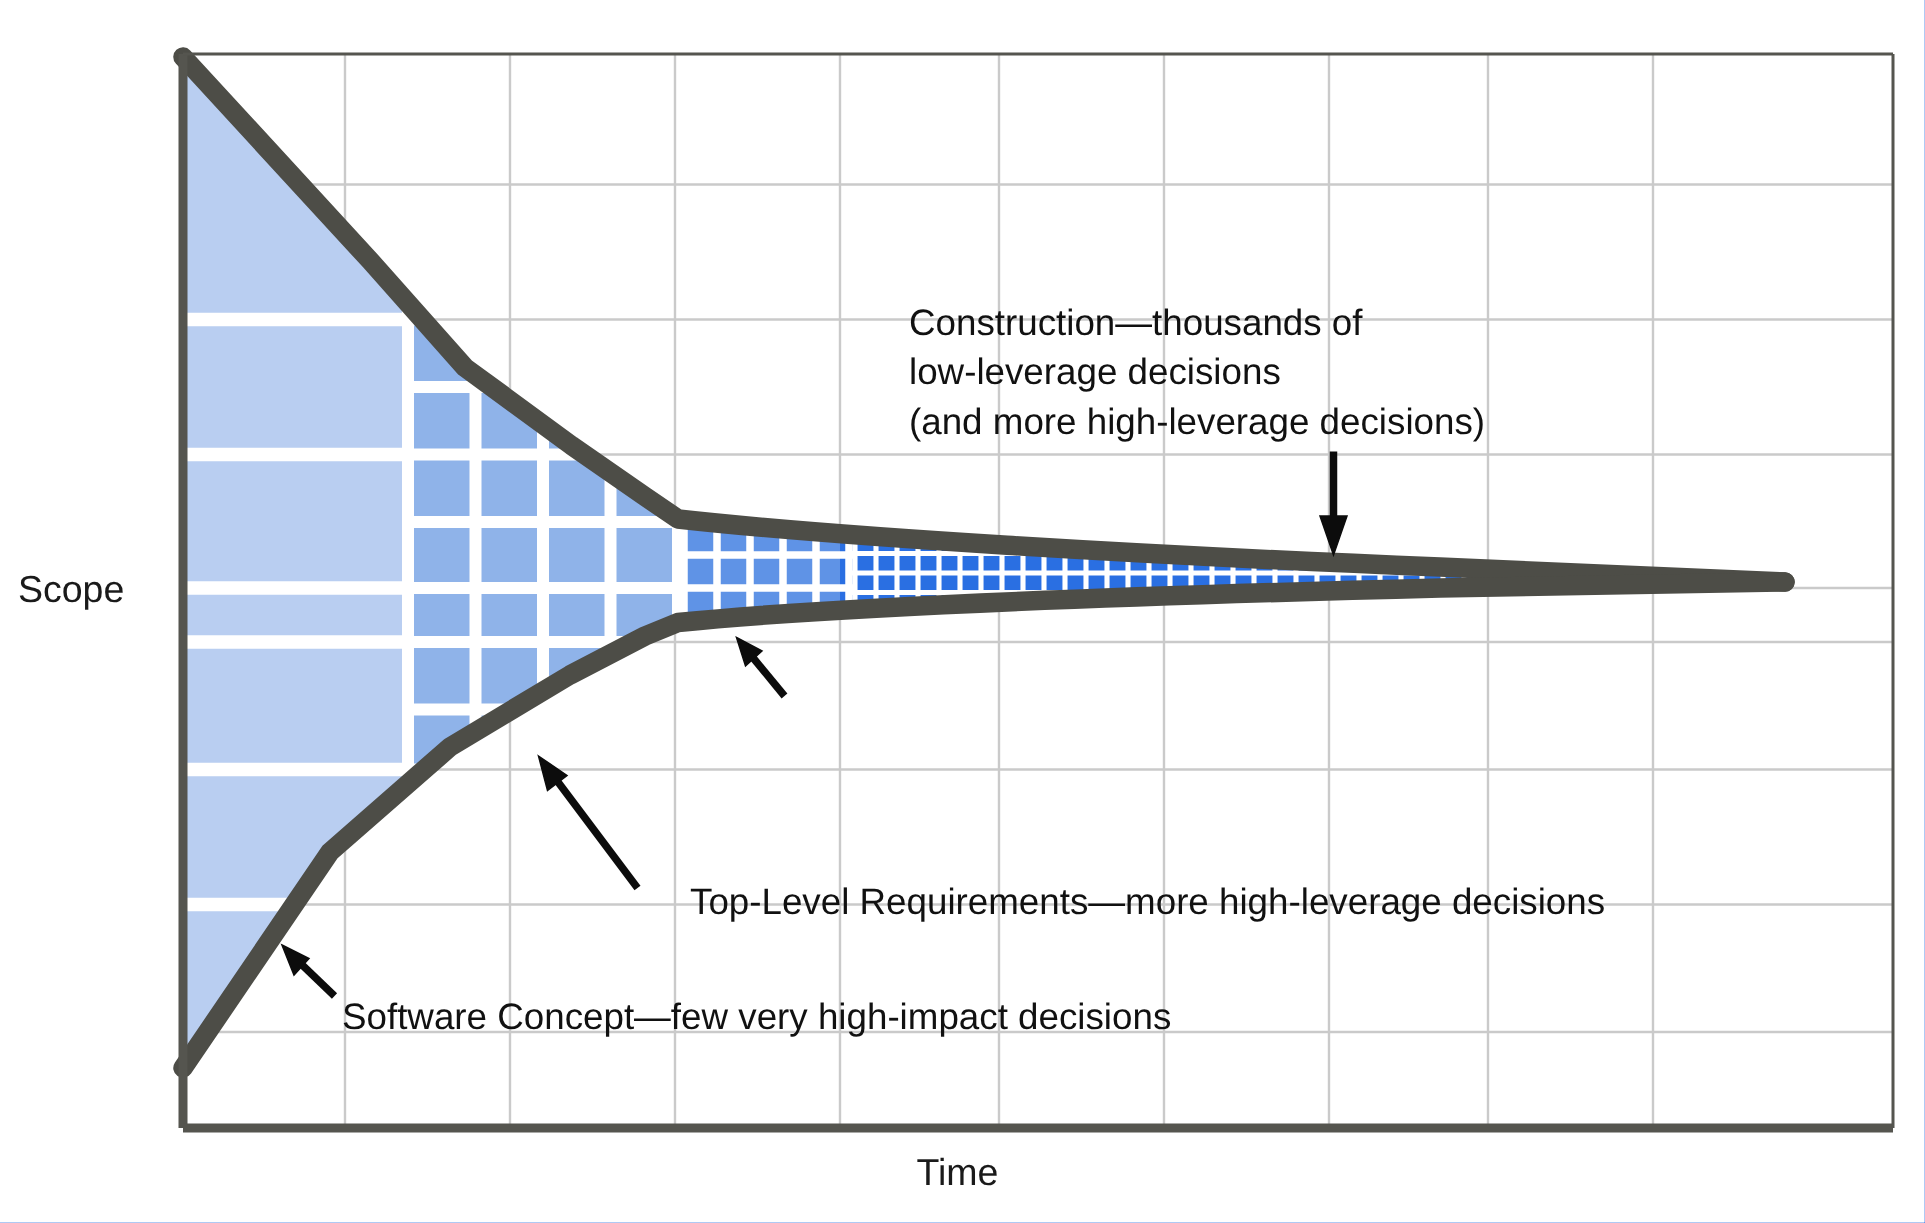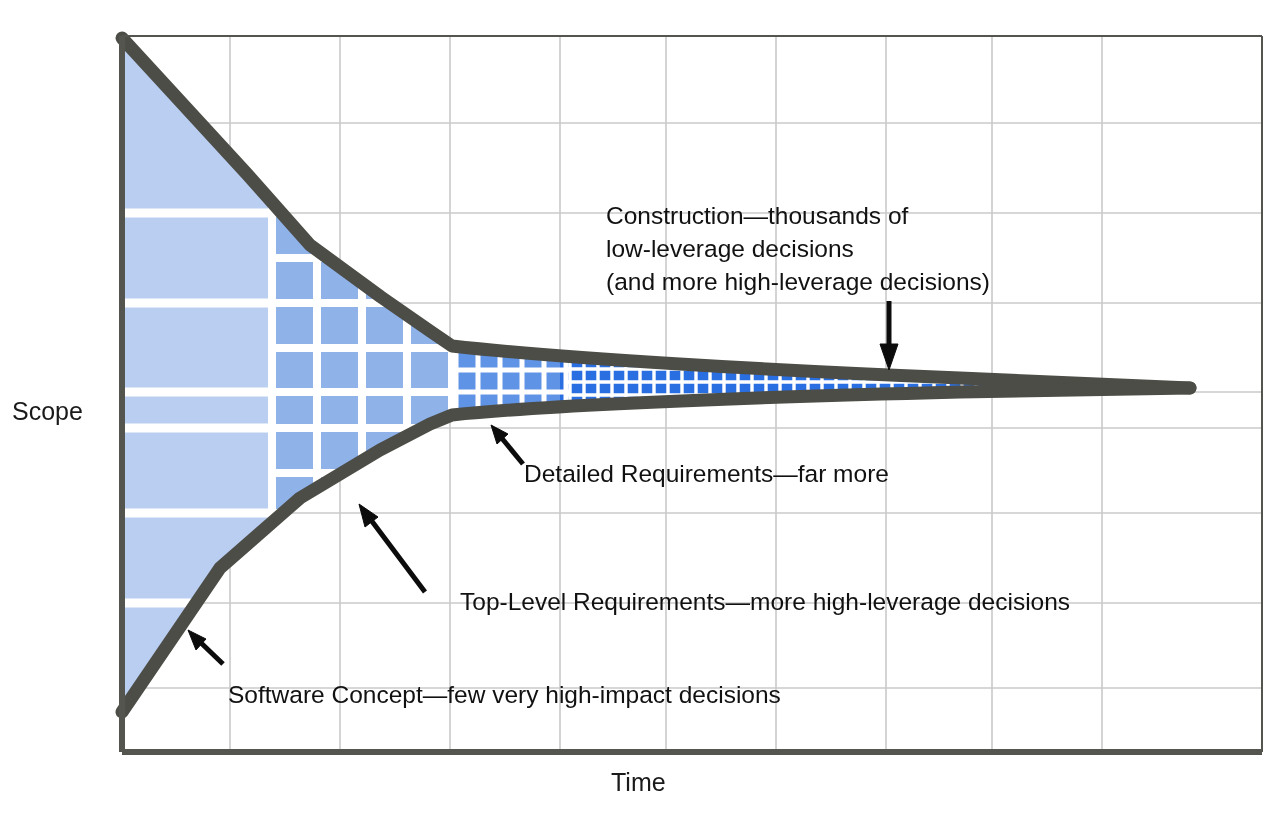--- a/index.html
+++ b/index.html
@@ -12,34 +12,34 @@
   }
   #stage{position:absolute;left:0;top:0;width:1283px;height:815px;}
   #figure{position:absolute;left:0;top:0;}
   .axis-label{
     position:absolute;
     color:#1a1a1a;
     font-size:25px;
     font-family:"Liberation Sans", sans-serif;
     white-space:nowrap;
   }
-  #scope-label{left:12px;top:397px;text-align:right;}
+  #scope-label{left:12px;top:379px;text-align:right;}
   #time-label{left:611px;top:768px;}
   .anno{
     position:absolute;
     color:#111111;
     font-size:24.5px;
     line-height:33px;
     white-space:nowrap;
     font-family:"Liberation Sans", sans-serif;
   }
   #anno-construction{left:606px;top:199px;width:390px;}
   #anno-detailed{left:524px;top:457px;text-align:left;}
   #anno-toplevel{left:430px;top:585px;margin-left:30px;}
-  #anno-concept{left:228px;top:678px;}
+  #anno-concept{left:228px;top:662px;}
 </style>
 </head>
 <body>
 
 <div id="stage">
 
   <svg id="figure" width="1283" height="815" viewBox="0 0 1283 815">
 
     <defs>
 
@@ -215,21 +215,20 @@
 
   <div class="axis-label" id="time-label">Time</div>
 
   <div class="anno" id="anno-construction">
     <div>Construction—thousands of</div>
     <div>low-leverage decisions</div>
     <div>(and more high-leverage decisions)</div>
   </div>
 
   <div class="anno" id="anno-detailed">
-    <div>Detailed Requirements—far more</div>
   </div>
 
   <div class="anno" id="anno-toplevel">
     <div>Top-Level Requirements—more high-leverage decisions</div>
   </div>
 
   <div class="anno" id="anno-concept">
     <div>Software Concept—few very high-impact decisions</div>
   </div>
 

